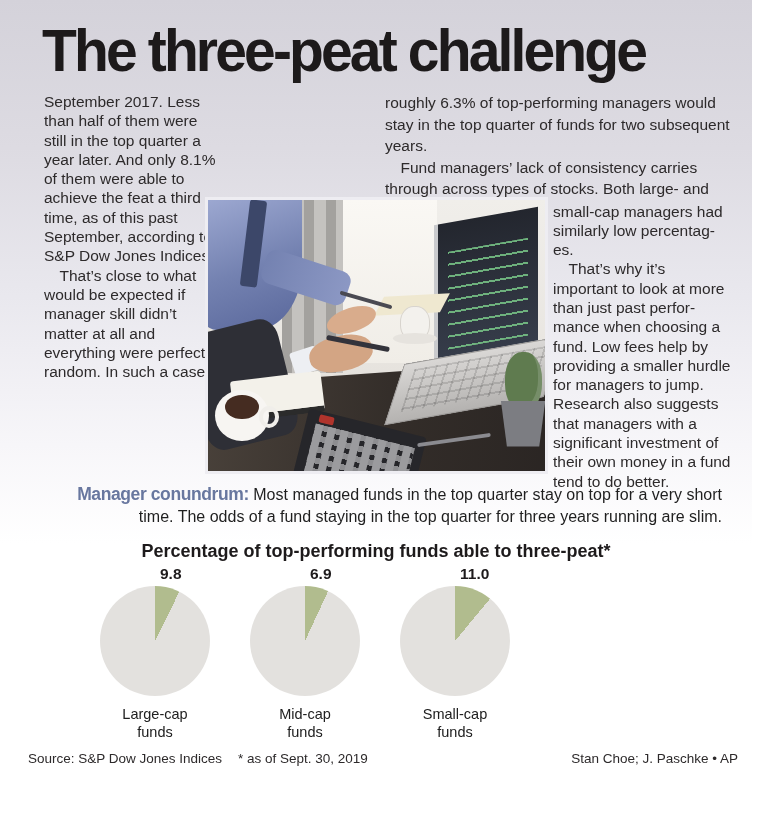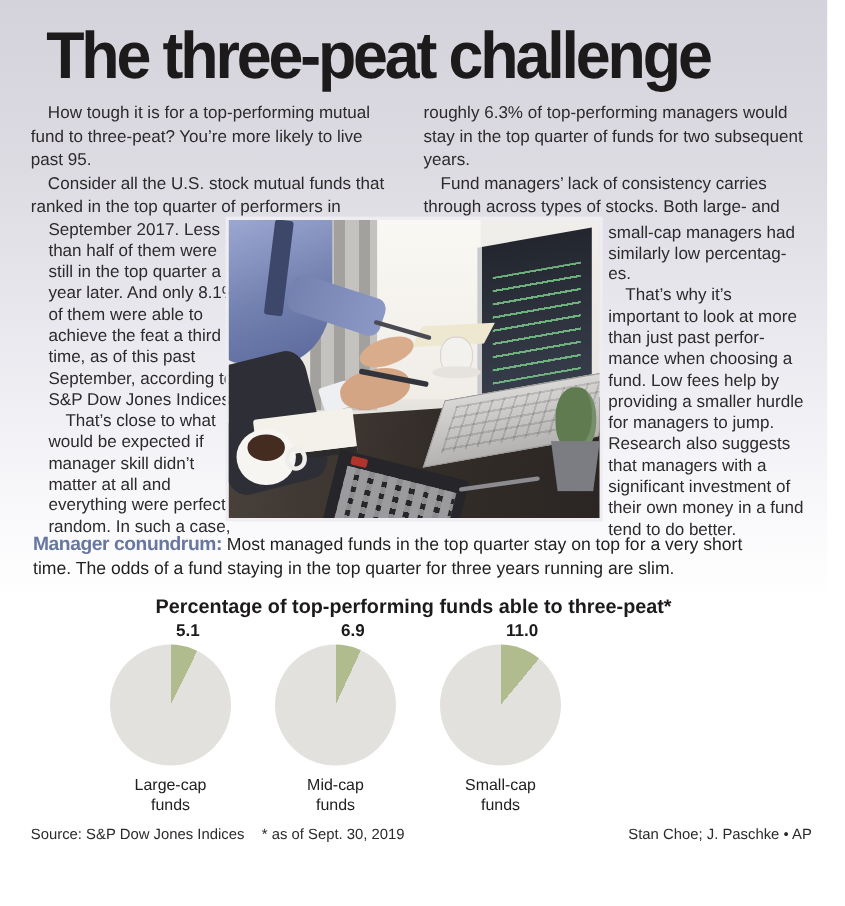--- a/index.html
+++ b/index.html
@@ -70,21 +70,21 @@
     background:repeating-linear-gradient(90deg,#9b9b9e 0 8px, transparent 8px 13px),
                repeating-linear-gradient(180deg,#8d8d90 0 6px, transparent 6px 11px); }
   .ph-calcred { left:10%; top:4%; width:12%; height:12%; background:#b0342c; border-radius:2px; }
   .ph-pen3 { left:62%; top:88%; width:22%; height:4px; background:#8b8b90; transform:rotate(-8deg); border-radius:2px; }
   .ph-cactus { left:88%; top:56%; width:11%; height:22%; background:#5f7b4f; border-radius:45%;
     box-shadow:inset -4px -4px 0 rgba(255,255,255,0.15); }
   .ph-pot { left:86%; top:74%; width:15%; height:17%; background:#7c7d82;
     clip-path:polygon(6% 0, 94% 0, 82% 100%, 18% 100%); }
 
   
-  .conundrum { position:absolute; left:30px; top:484px; width:692px; text-align:left;
+  .conundrum { position:absolute; left:30px; top:484px; width:692px; text-align:right;
     font-size:16px; line-height:21.5px; color:#1f1f1f; white-space:pre-line; }
   .conundrum-label { font-weight:700; font-size:17.5px; letter-spacing:-0.4px; color:#68779f; }
   .chart-title { position:absolute; left:0; top:541px; width:752px; text-align:center;
     font-weight:700; font-size:18px; color:#1d1a1b; }
   .pies-row { position:absolute; left:80px; top:565px; width:600px; display:flex; }
   .pie-cell { width:150px; display:flex; flex-direction:column; align-items:center; }
   .pie-value { width:150px; font-weight:700; font-size:15.5px; color:#1d1a1b; padding-left:80px; height:21px; }
   .pie { width:110px; height:110px; border-radius:50%; }
   .pie-label { margin-top:9px; font-size:14.5px; line-height:18px; color:#202020; text-align:center; white-space:pre-line; }
 
@@ -95,25 +95,20 @@
 </style>
 </head>
 <body>
 
 <div class="page">
   <div class="panel">
 
     <h1 class="headline">The three-peat challenge</h1>
 
     <div class="col-left">
-      <div class="bodytext"> How tough it is for a top-performing mutual
-fund to three-peat? You’re more likely to live
-past 95.
- Consider all the U.S. stock mutual funds that
-ranked in the top quarter of performers in</div>
       <div class="bodytext narrow left-narrow">September 2017. Less
 than half of them were
 still in the top quarter a
 year later. And only 8.1%
 of them were able to
 achieve the feat a third
 time, as of this past
 September, according to
 S&amp;P Dow Jones Indices.
  That’s close to what
@@ -182,21 +177,21 @@
       <div class="ph-pot"></div>
     </div>
 
     <div class="conundrum"><span class="conundrum-label">Manager conundrum:</span><span> Most managed funds in the top quarter stay on top for a very short
 time. The odds of a fund staying in the top quarter for three years running are slim.</span></div>
 
     <div class="chart-title">Percentage of top-performing funds able to three-peat*</div>
 
     <div class="pies-row">
       <div class="pie-cell">
-        <div class="pie-value">5.1</div>
+        <div class="pie-value">9.8</div>
         <div class="pie" style="background: conic-gradient(rgb(177, 188, 142) 0deg, rgb(177, 188, 142) 26.28deg, rgb(227, 225, 222) 26.28deg, rgb(227, 225, 222) 360deg);"></div>
         <div class="pie-label">Large-cap
 funds</div>
       </div>
       <div class="pie-cell">
         <div class="pie-value">6.9</div>
         <div class="pie" style="background: conic-gradient(rgb(177, 188, 142) 0deg, rgb(177, 188, 142) 24.84deg, rgb(227, 225, 222) 24.84deg, rgb(227, 225, 222) 360deg);"></div>
         <div class="pie-label">Mid-cap
 funds</div>
       </div>

